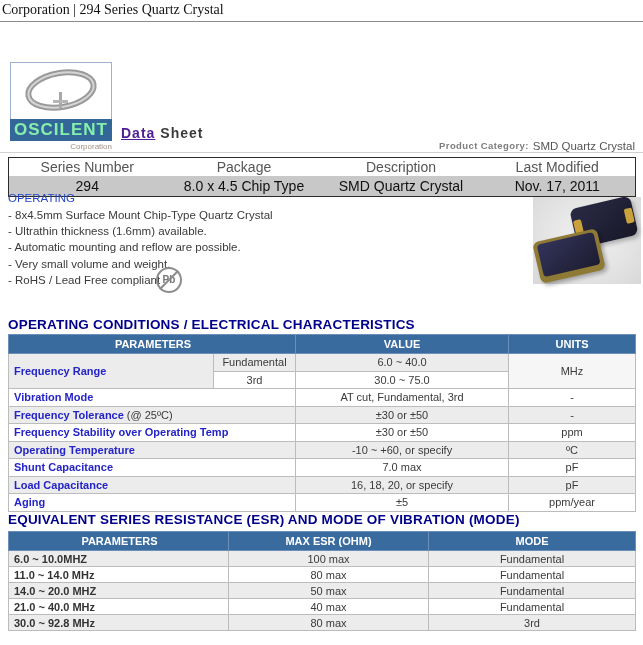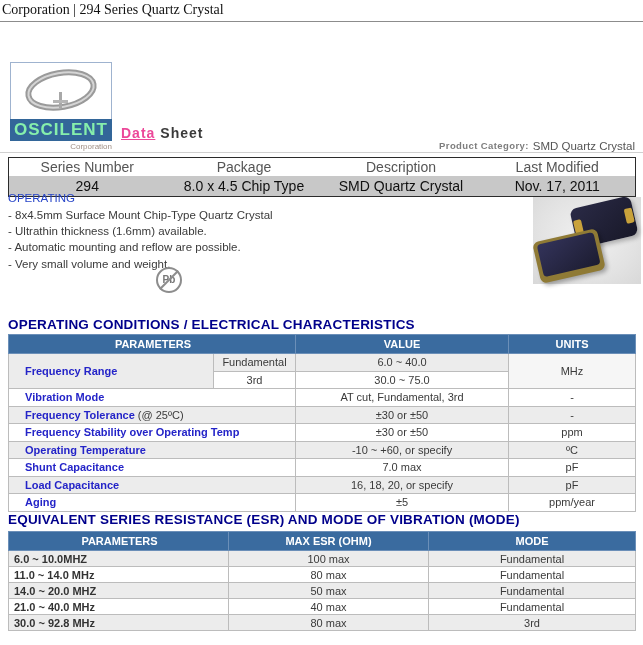--- a/index.html
+++ b/index.html
@@ -12,21 +12,21 @@
   .top-rule{position:absolute;left:0;top:21px;width:643px;height:1px;background:#8c8c8c;}
 
   
   .logo-box{position:absolute;left:10px;top:62px;width:100px;height:57px;background:#fff;
             border:1px solid #9fb3cf;border-bottom:none;display:flex;align-items:center;justify-content:center;}
   .logo-band{position:absolute;left:10px;top:119px;width:102px;height:22px;background:#336699;
              color:#86efac;font-weight:bold;font-size:17px;text-align:center;line-height:22px;letter-spacing:1px;}
   .logo-corp{position:absolute;left:10px;top:142px;width:102px;text-align:right;font-size:8px;color:#a08f85;}
 
   .data-sheet{position:absolute;left:121px;top:125px;font-size:14px;font-weight:bold;letter-spacing:1px;}
-  .ds-red{color:#ec4899;text-decoration:underline;}
+  .ds-red{color:#4c1d95;text-decoration:underline;}
   .ds-dark{color:#3a3a3a;margin-left:5px;}
 
   .prod-cat{position:absolute;right:8px;top:136px;text-align:right;white-space:nowrap;}
   .pc-label{font-size:9.5px;font-weight:bold;color:#7d7d7d;letter-spacing:0.4px;margin-right:4px;vertical-align:1px;}
   .pc-value{font-size:11.5px;color:#555;}
 
   .mid-rule{position:absolute;left:0;top:152px;width:643px;height:1px;background:#d0d0d0;}
 
   
   .series-table{position:absolute;left:8px;top:157px;width:627px;border-collapse:collapse;
@@ -63,21 +63,21 @@
            letter-spacing:0.2px;white-space:nowrap;}
   .h-op{top:317px;} .h-esr{top:512px;}
 
   
   .spec{position:absolute;left:8px;width:627px;border-collapse:collapse;table-layout:fixed;
         border:1px solid #8a8a8a;}
   .spec th,.spec td{border:1px solid #bcbcbc;font-size:11px;overflow:hidden;white-space:nowrap;}
   .spec thead th{background:#3a6b9f;color:#fff;height:16px;border-color:#6b8fb8;text-align:center;}
   .spec thead th.h-left{text-align:center;padding-left:3px;}
   .spec td{height:16px;color:#3a3a3a;text-align:center;padding:0 2px;}
-  .spec td.param{text-align:left;padding-left:16px;color:#2424c8;font-weight:bold;}
+  .spec td.param{text-align:left;padding-left:5px;color:#2424c8;font-weight:bold;}
   .spec td.param-dark{text-align:left;padding-left:5px;color:#333;font-weight:bold;}
   .param-note{color:#3a3a3a;font-weight:normal;margin-left:3px;}
   .row-gray td{background:#ececec;}
   .row-white td{background:#ffffff;}
   .op-table{top:334px;}
   .op-table td{height:16.5px;}
   td.units-span{background:#f6f6f6;}
   .esr-table{top:531px;}
   .esr-table td{height:15px;}
 </style>
@@ -134,20 +134,21 @@
       </tr>
     </tbody>
   </table>
 
   <div class="features-title">OPERATING</div>
   <div class="features-list">
     <div>- 8x4.5mm Surface Mount Chip-Type Quartz Crystal</div>
     <div>- Ultrathin thickness (1.6mm) available.</div>
     <div>- Automatic mounting and reflow are possible.</div>
     <div>- Very small volume and weight.</div>
+    <div>- RoHS / Lead Free compliant</div>
   </div>
 
   <span class="pb-badge">
     <span class="pb-text">Pb</span>
     <span class="pb-slash"></span>
   </span>
 
   <div class="photo">
     <div class="chip-back">
       <span class="pad pad-l"></span>

